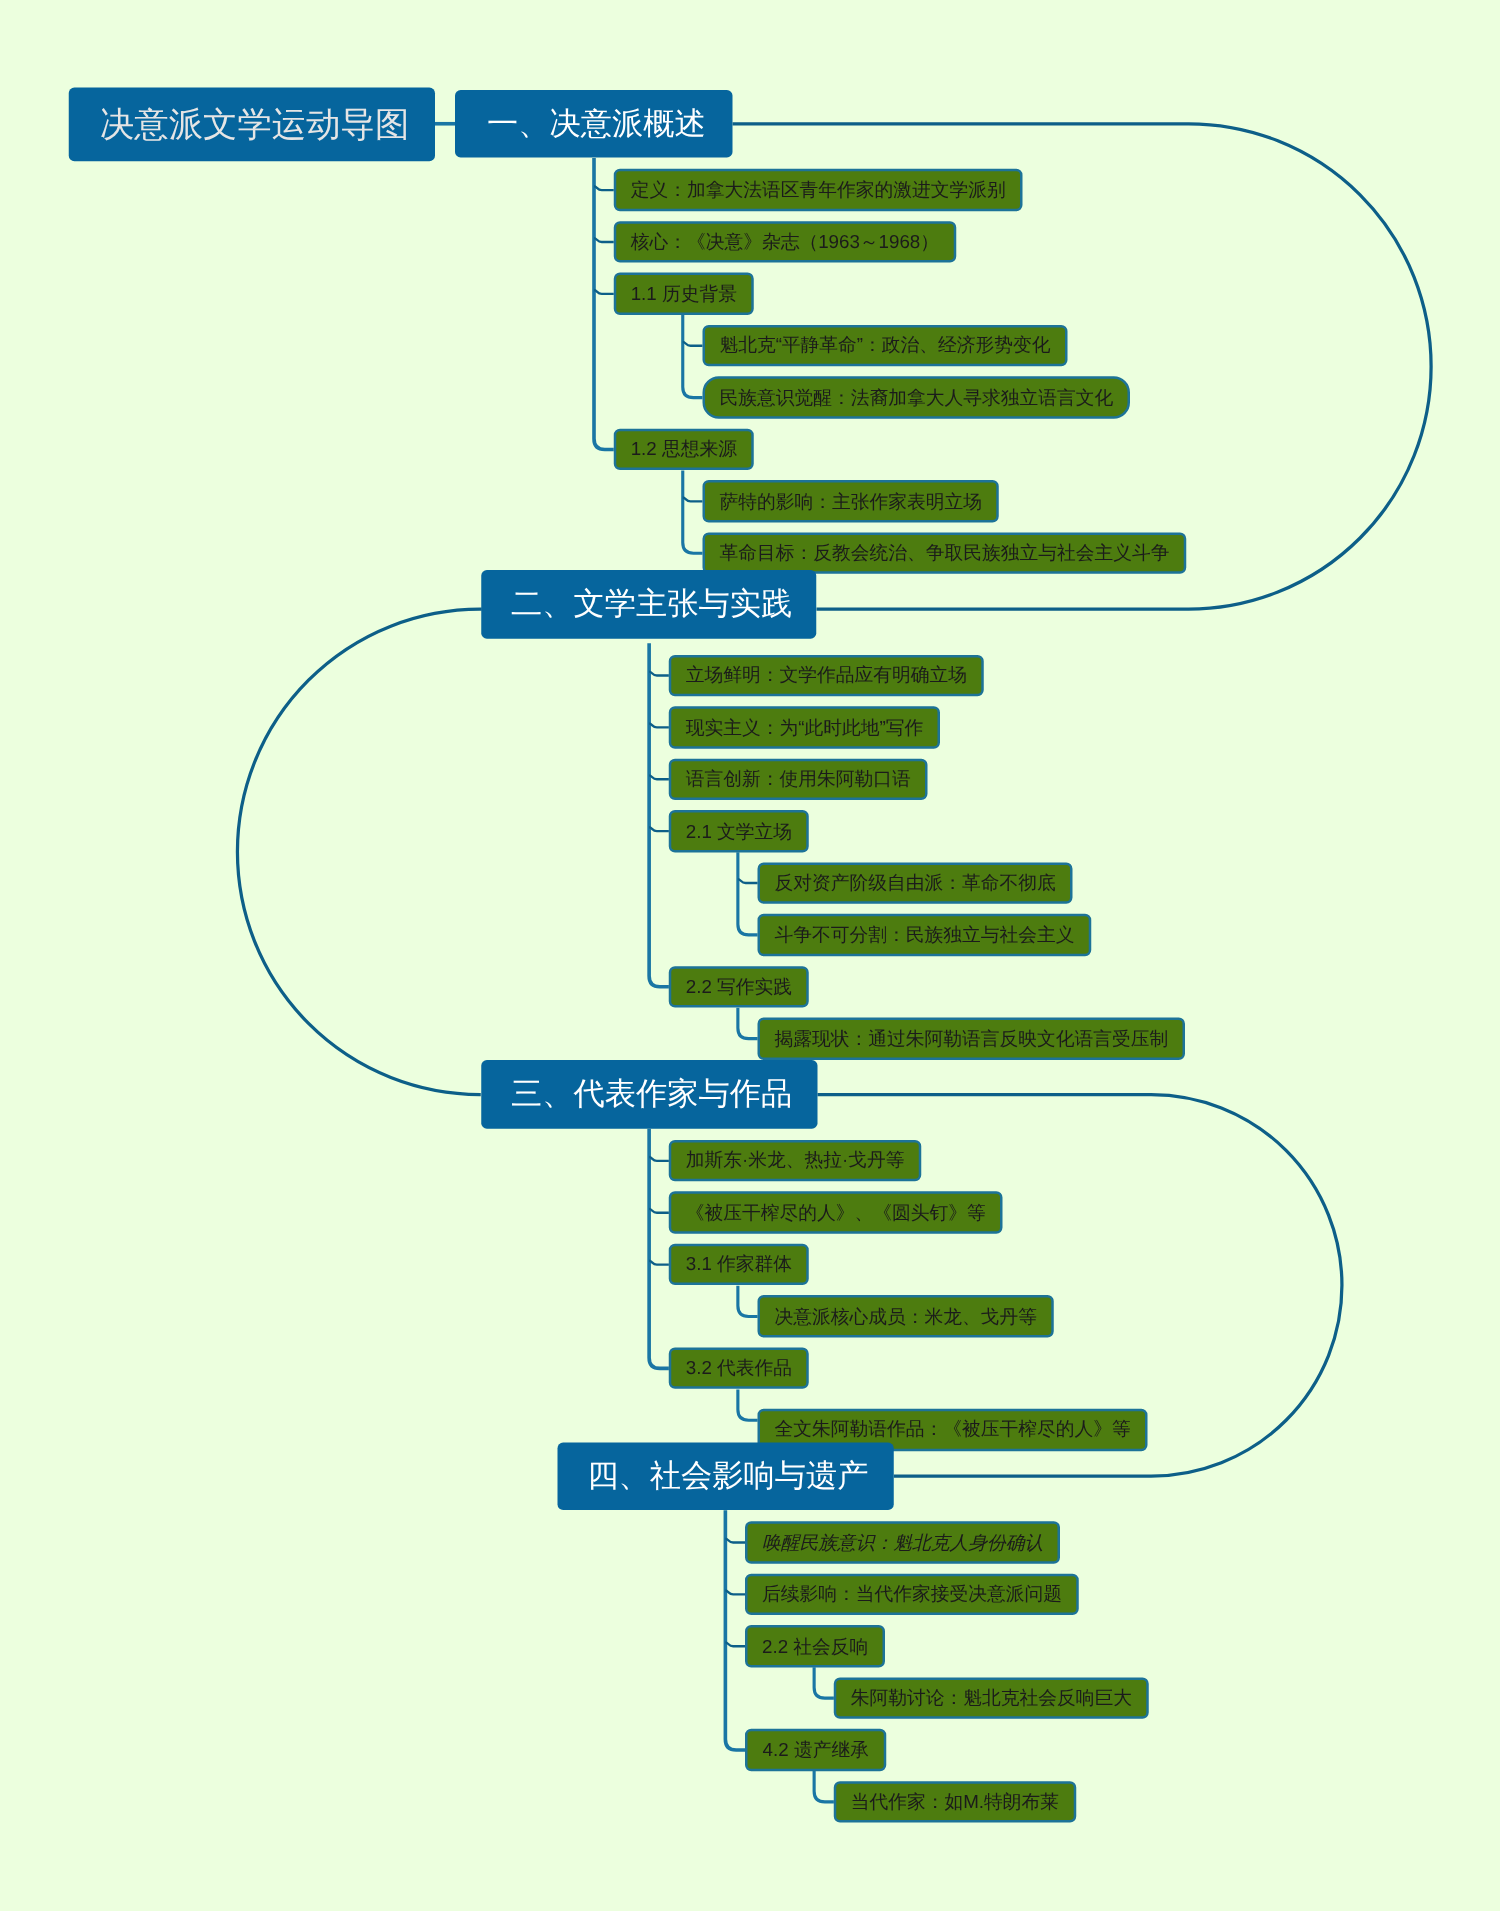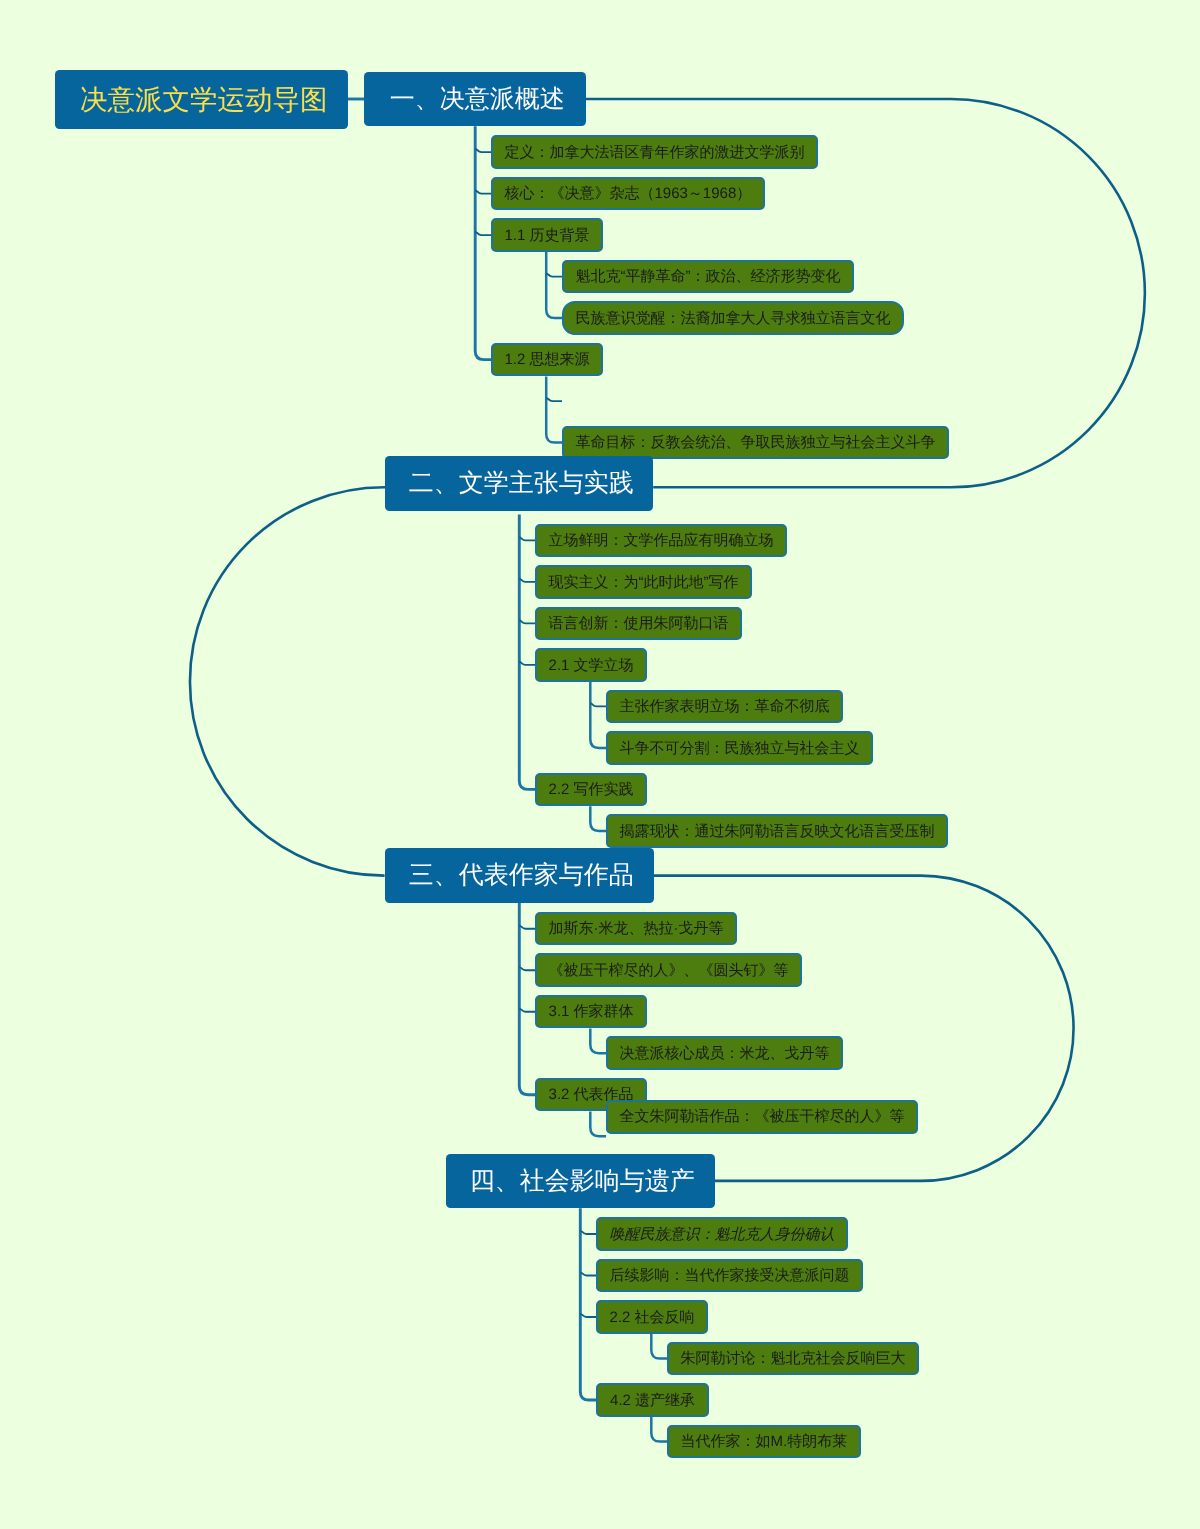--- a/index.html
+++ b/index.html
@@ -13,21 +13,21 @@
 svg#links path.trunk,svg#links path.trunk2{stroke:#1a76a4;}
 svg#links path.trunk{stroke-width:2.9;stroke-linecap:butt;}
 svg#links path.trunk2{stroke-width:2.5;stroke-linecap:butt;}
 svg#links path.branch{stroke-width:1.9;stroke-linecap:butt;}
 svg#links path.arc{stroke-width:2.6;stroke-linecap:butt;}
 .node{position:absolute;box-sizing:border-box;display:flex;align-items:center;
  white-space:nowrap;line-height:1;}
 .node>span{transform:translateZ(0);}
 .leaf-node>span{display:block;position:relative;top:0.2px;}
 .root-node>span,.section-node>span{display:block;position:relative;top:0.3px;left:2px;}
-.root-node{background:#06659d;color:#fde047;border-radius:4.5px;font-size:27.5px;
+.root-node{background:#06659d;color:#e5e5e5;border-radius:4.5px;font-size:27.5px;
  justify-content:center;}
 .section-node{background:#06659d;color:#fff;border-radius:4.5px;font-size:25px;
  justify-content:center;}
 .leaf-node{background:#4d7c0f;color:#1b1b1b;border:2.1px solid #1d7398;
  border-radius:5px;font-size:15px;padding:0 11.5px;}
 </style>
 </head>
 <body>
 
 <div id="mindmap">
@@ -82,40 +82,43 @@
     </div>
 <div class="node leaf-node" style="left:562.0px;top:259.8px;height:33.6px;">
       <span>魁北克“平静革命”：政治、经济形势变化</span>
     </div>
 <div class="node leaf-node" style="left:562.0px;top:301.3px;height:33.6px;border-radius:13px;">
       <span>民族意识觉醒：法裔加拿大人寻求独立语言文化</span>
     </div>
 <div class="node leaf-node" style="left:491.0px;top:342.8px;height:33.6px;">
       <span>1.2 思想来源</span>
     </div>
+<div class="node leaf-node" style="left:562.0px;top:384.3px;height:33.6px;">
+      <span>萨特的影响：主张作家表明立场</span>
+    </div>
 <div class="node leaf-node" style="left:562.0px;top:425.8px;height:33.6px;">
       <span>革命目标：反教会统治、争取民族独立与社会主义斗争</span>
     </div>
 <div class="node section-node" style="left:385.4px;top:456px;width:267.8px;height:54.6px;">
       <span>二、文学主张与实践</span>
     </div>
 <div class="node leaf-node" style="left:535.1px;top:523.6px;height:33.6px;">
       <span>立场鲜明：文学作品应有明确立场</span>
     </div>
 <div class="node leaf-node" style="left:535.1px;top:565.1px;height:33.6px;">
       <span>现实主义：为“此时此地”写作</span>
     </div>
 <div class="node leaf-node" style="left:535.1px;top:606.6px;height:33.6px;">
       <span>语言创新：使用朱阿勒口语</span>
     </div>
 <div class="node leaf-node" style="left:535.1px;top:648.1px;height:33.6px;">
       <span>2.1 文学立场</span>
     </div>
 <div class="node leaf-node" style="left:606.1px;top:689.6px;height:33.6px;">
-      <span>主张作家表明立场：革命不彻底</span>
+      <span>反对资产阶级自由派：革命不彻底</span>
     </div>
 <div class="node leaf-node" style="left:606.1px;top:731.1px;height:33.6px;">
       <span>斗争不可分割：民族独立与社会主义</span>
     </div>
 <div class="node leaf-node" style="left:535.1px;top:772.6px;height:33.6px;">
       <span>2.2 写作实践</span>
     </div>
 <div class="node section-node" style="left:384.6px;top:848.3px;width:269.4px;height:54.6px;">
       <span>三、代表作家与作品</span>
     </div>
@@ -130,21 +133,21 @@
     </div>
 <div class="node leaf-node" style="left:535.1px;top:994.9px;height:33.6px;">
       <span>3.1 作家群体</span>
     </div>
 <div class="node leaf-node" style="left:606.1px;top:1036.4px;height:33.6px;">
       <span>决意派核心成员：米龙、戈丹等</span>
     </div>
 <div class="node leaf-node" style="left:535.1px;top:1077.9px;height:33.6px;">
       <span>3.2 代表作品</span>
     </div>
-<div class="node leaf-node" style="left:606.1px;top:1100px;height:33.6px;">
+<div class="node leaf-node" style="left:606.1px;top:1127px;height:33.6px;">
       <span>全文朱阿勒语作品：《被压干榨尽的人》等</span>
     </div>
 <div class="node section-node" style="left:445.6px;top:1153.6px;width:269.4px;height:54.6px;">
       <span>四、社会影响与遗产</span>
     </div>
 <div class="node leaf-node" style="left:596.1px;top:1217.2px;height:33.6px;font-style:italic;">
       <span>唤醒民族意识：魁北克人身份确认</span>
     </div>
 <div class="node leaf-node" style="left:596.1px;top:1258.7px;height:33.6px;align-items:center;">
       <span>后续影响：当代作家接受决意派问题</span>

